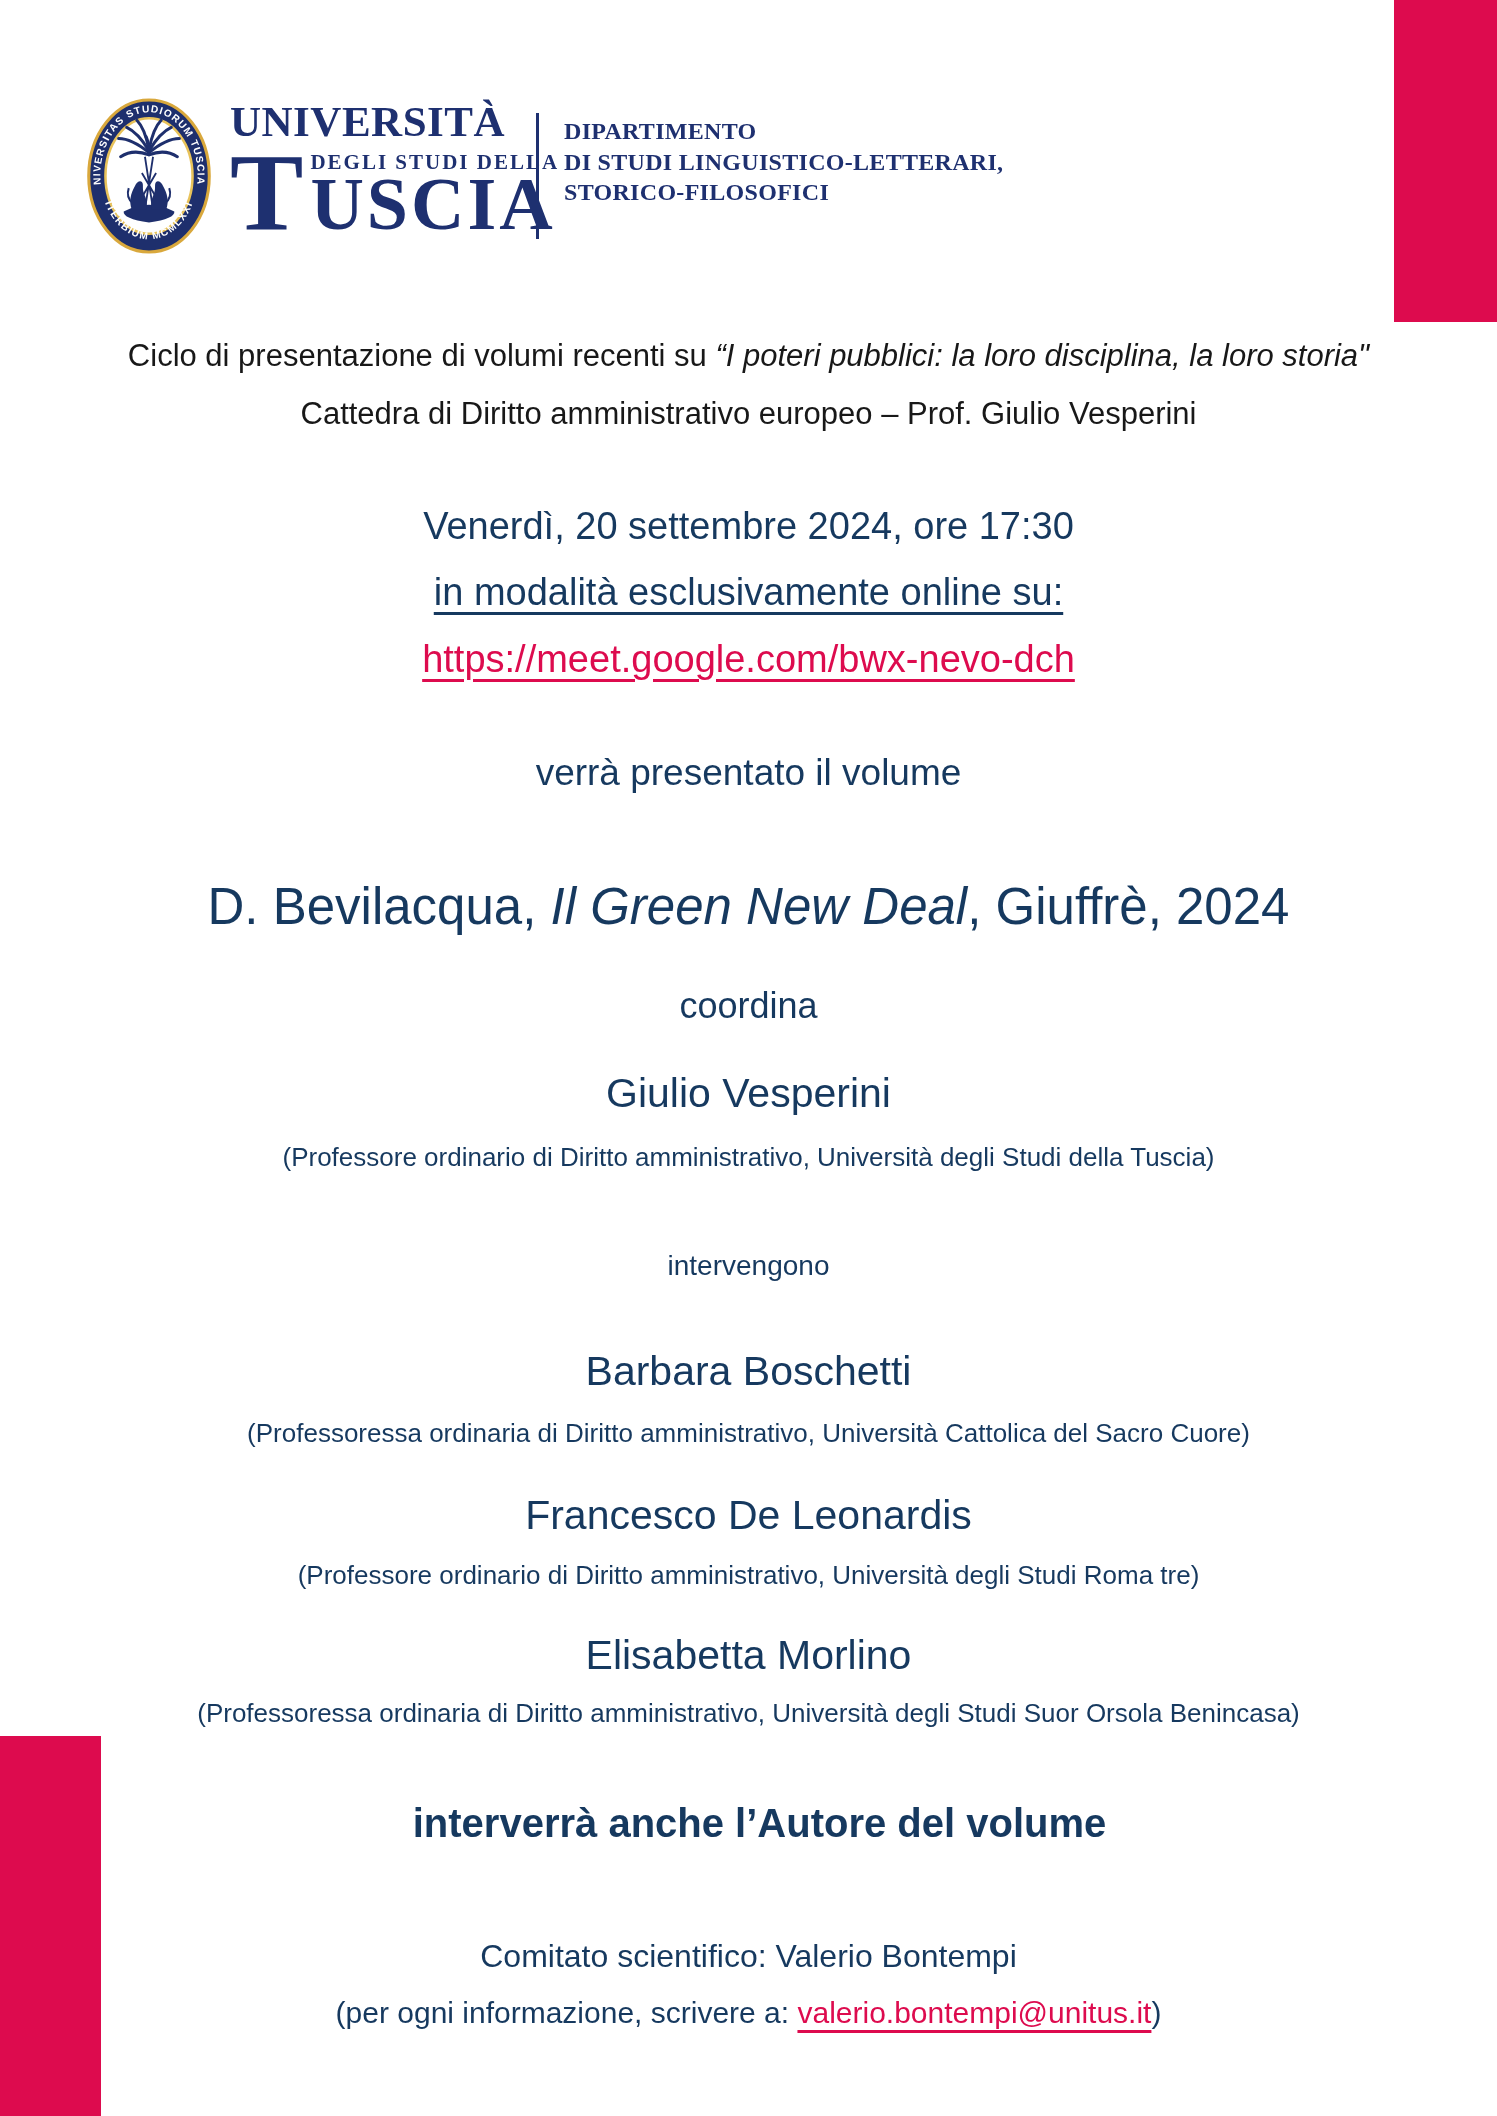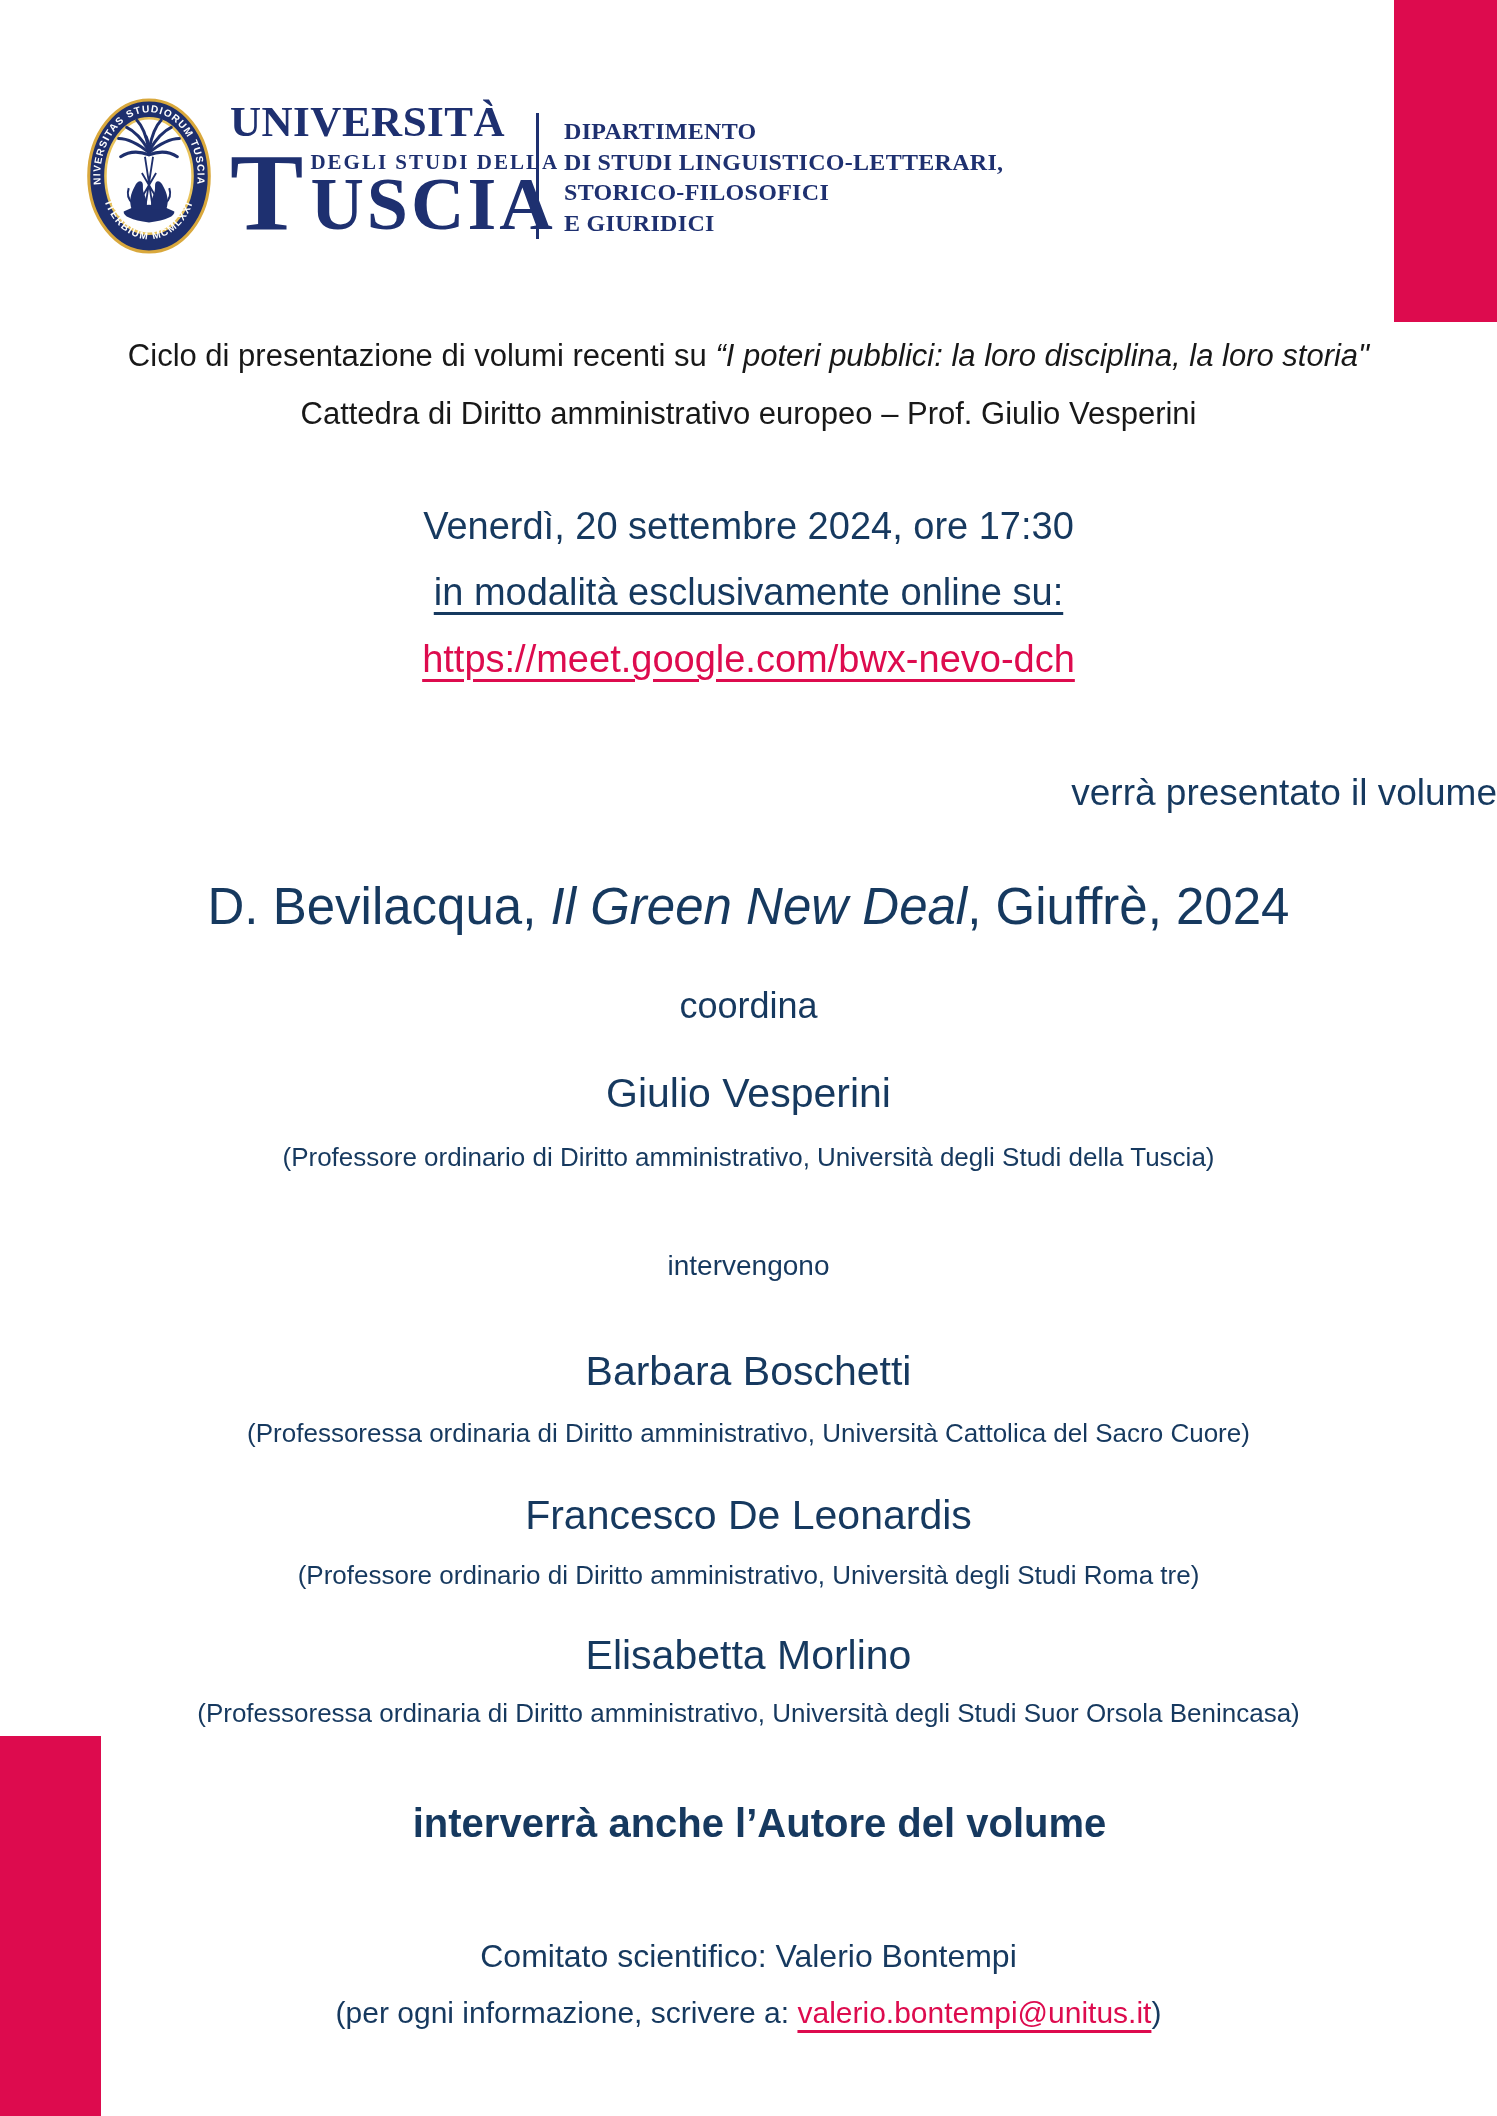--- a/index.html
+++ b/index.html
@@ -38,21 +38,21 @@
   .red   { color:#dd0b4e; }
   .it    { font-style:italic; }
   .u     { text-decoration:underline; text-decoration-thickness:2.5px; text-underline-offset:7px; }
   a { color:inherit; text-decoration:inherit; }
 
   .l-series   { top:338px;  font-size:31px; }
   .l-chair    { top:396px;  font-size:31px; }
   .l-date     { top:505px;  font-size:38px; }
   .l-mode     { top:571px;  font-size:38px; }
   .l-link     { top:638px;  font-size:38px; }
-  .l-present  { top:772px;  font-size:37px;text-align:right; }
+  .l-present  { top:752px;  font-size:37px; }
   .l-book     { top:878px;  font-size:51px; }
   .l-coord    { top:985px;  font-size:36px; }
   .l-name1    { top:1070px; font-size:41px; }
   .l-aff1     { top:1143px; font-size:26px; }
   .l-interv   { top:1250px; font-size:28px; }
   .l-name2    { top:1348px; font-size:41px; }
   .l-aff2     { top:1419px; font-size:26px; }
   .l-name3    { top:1492px; font-size:41px; }
   .l-aff3     { top:1561px; font-size:26px; }
   .l-name4    { top:1632px; font-size:41px; }
@@ -119,21 +119,20 @@
       </span>
     </div>
   </div>
 
   <div class="hdr-divider"></div>
 
   <div class="dept">
     <div>DIPARTIMENTO</div>
     <div>DI STUDI LINGUISTICO-LETTERARI,</div>
     <div>STORICO-FILOSOFICI</div>
-    <div>E GIURIDICI</div>
   </div>
 
   <div class="line l-series black"><span>Ciclo di presentazione di volumi recenti su </span><span class="it">“I poteri pubblici: la loro disciplina, la loro storia"</span></div>
 
   <div class="line l-chair black">Cattedra di Diritto amministrativo europeo – Prof. Giulio Vesperini</div>
 
   <div class="line l-date navy">Venerdì, 20 settembre 2024, ore 17:30</div>
 
   <div class="line l-mode navy"><span class="u">in modalità esclusivamente online su:</span></div>
 

